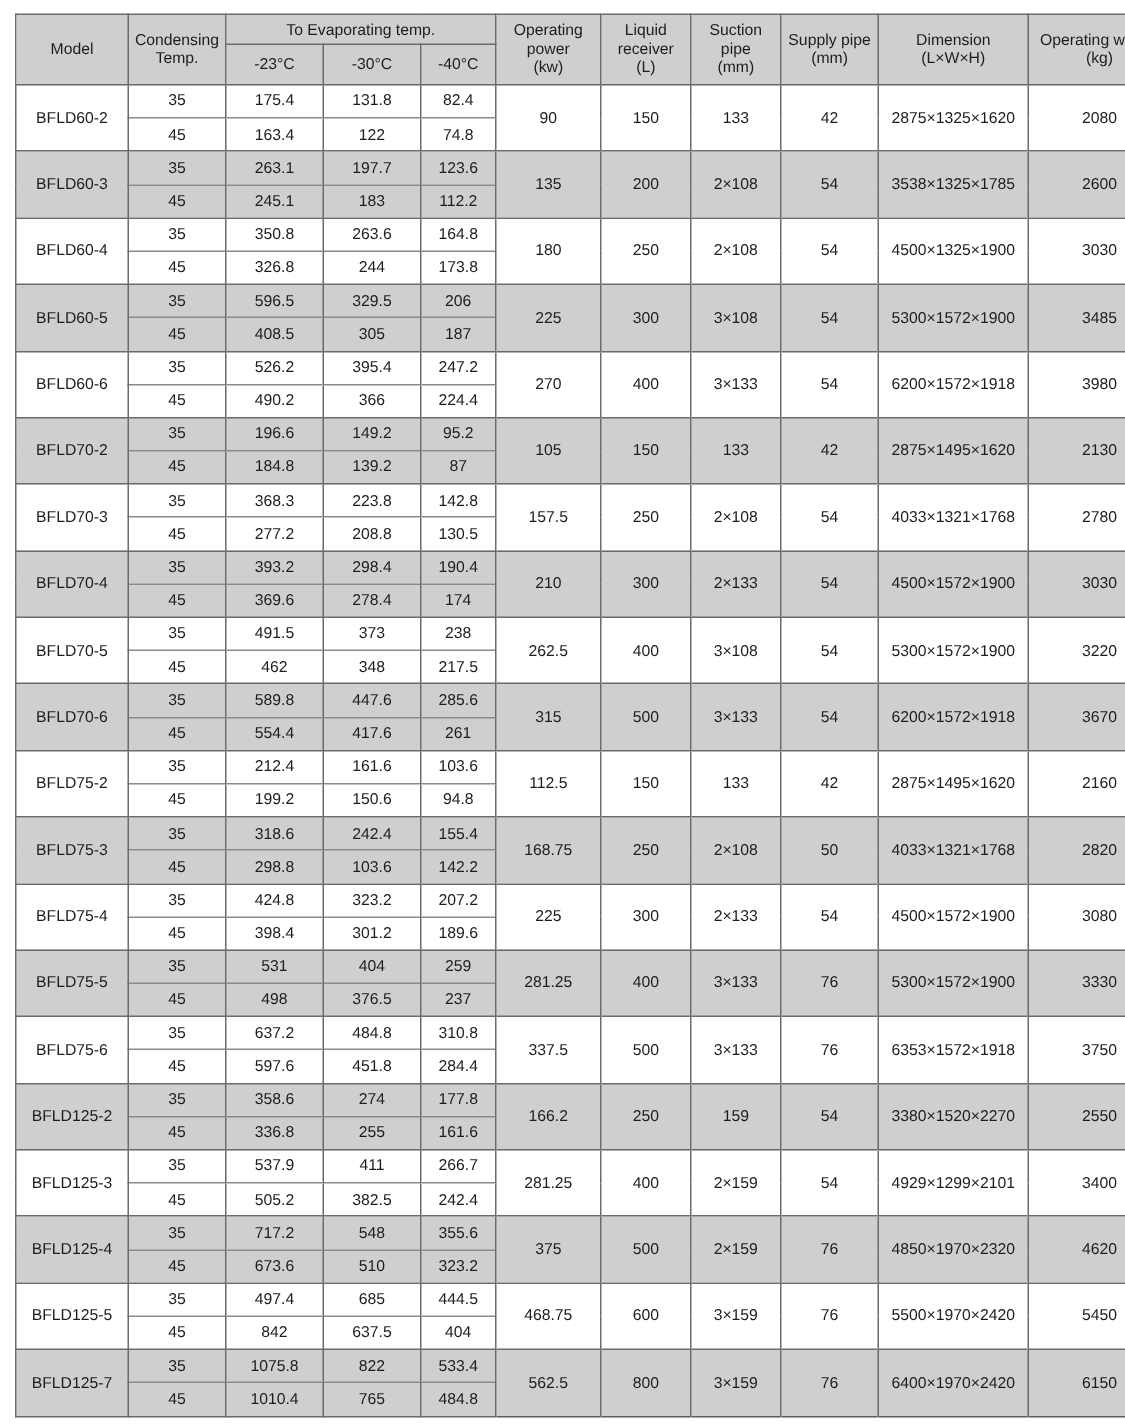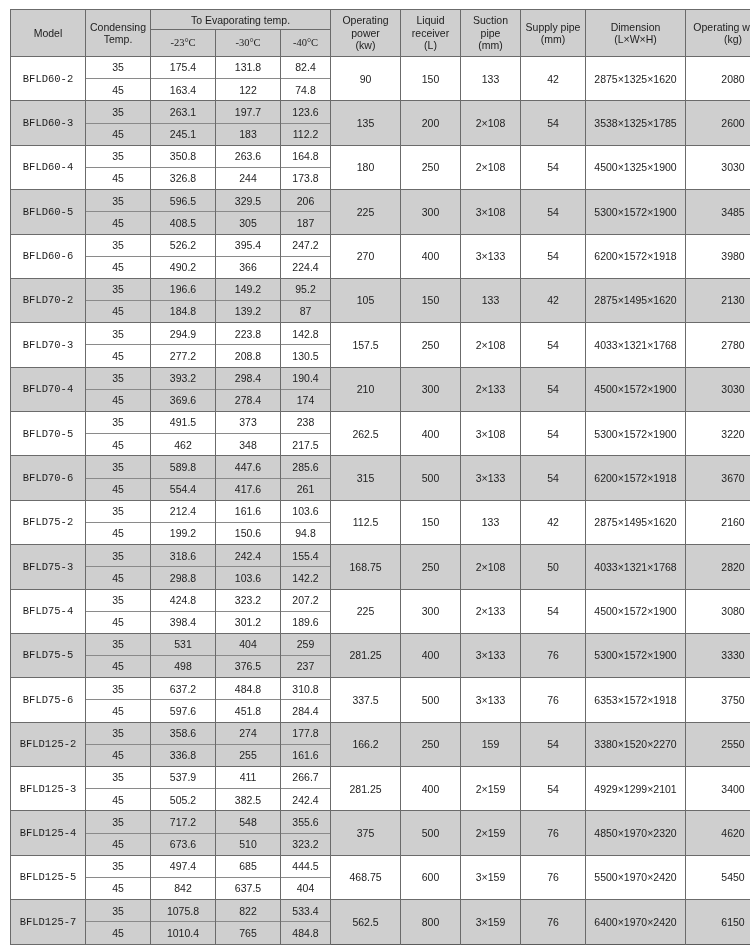--- a/index.html
+++ b/index.html
@@ -39,27 +39,26 @@
   }
   thead th {
     background: #cfcfcf;
     font-weight: normal;
     color: #1d1d1d;
     font-size: 10.5px;
     padding: 3px 1px;
   }
   th.hdr-tall { height: 46px; }
   th.hdr-group { height: 19px; }
-  th.hdr-sub { height: 25px; font-family: Liberation Serif, serif; }
+  th.hdr-sub { height: 25px; }
 
   
   tbody td { height: 21.2px; }
   td.model {
     font-size: 11px;
-    font-family: Liberation Mono, monospace;
   }
   td.val { font-size: 11px; }
   td.ct  { font-size: 11px; }
 
   
   tr.light td { background: #ffffff; }
   tr.dark  td { background: #cfcfcf; }
 
   
   td.span2 { }
@@ -258,21 +257,21 @@
         </tr>
         <tr class="dark row-b">
           <td class="ct">45</td>
           <td class="val">184.8</td>
           <td class="val">139.2</td>
           <td class="val">87</td>
         </tr>
         <tr class="light row-a">
           <td class="model span2" rowspan="2">BFLD70-3</td>
           <td class="ct">35</td>
-          <td class="val">294.9</td>
+          <td class="val">368.3</td>
           <td class="val">223.8</td>
           <td class="val">142.8</td>
           <td class="val span2" rowspan="2">157.5</td>
           <td class="val span2" rowspan="2">250</td>
           <td class="val span2" rowspan="2">2×108</td>
           <td class="val span2" rowspan="2">54</td>
           <td class="val span2" rowspan="2">4033×1321×1768</td>
           <td class="val span2" rowspan="2">2780</td>
         </tr>
         <tr class="light row-b">

